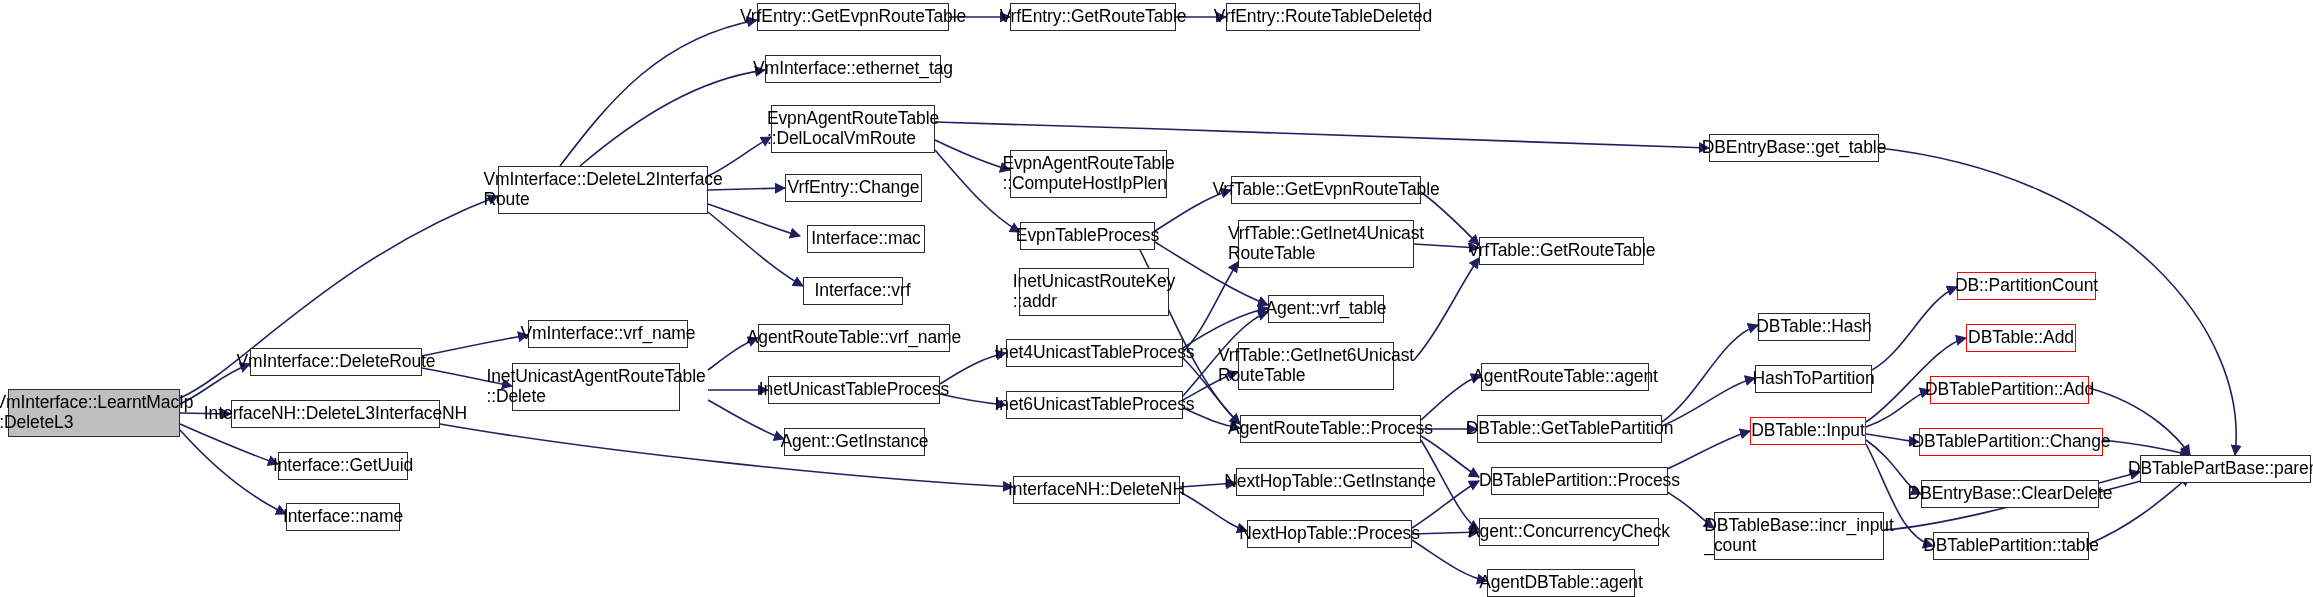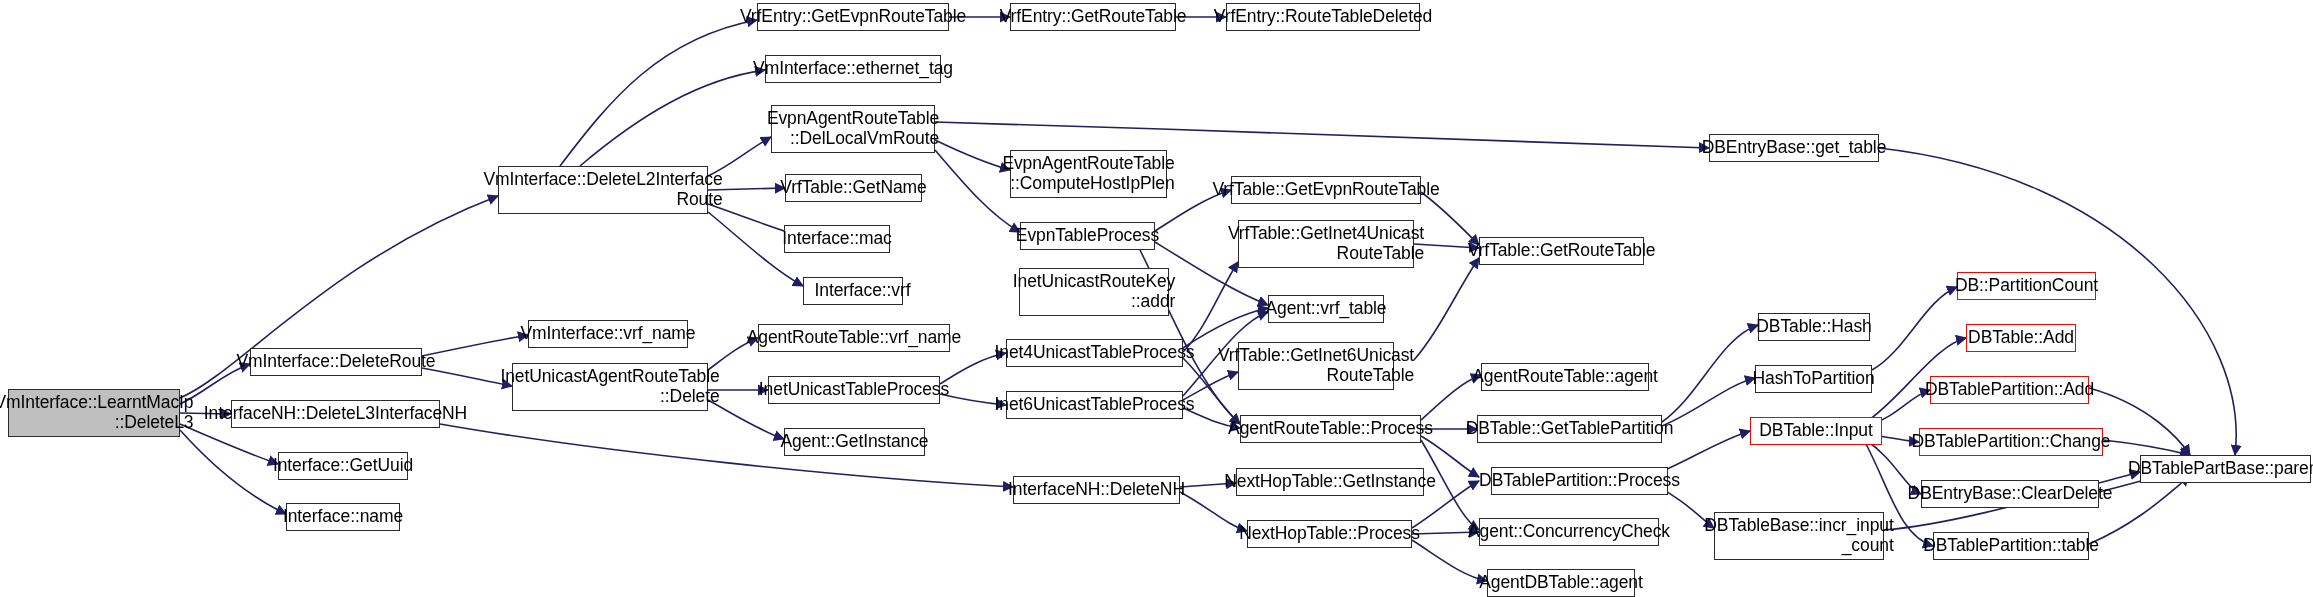--- a/index.html
+++ b/index.html
@@ -11,21 +11,21 @@
     font-family:"Liberation Sans", sans-serif;
     overflow:hidden;
   }
   #edges{position:absolute;left:0;top:0;width:2313px;height:597px;}
   .node{
     position:absolute;
     box-sizing:border-box;
     display:flex;
     align-items:center;
     justify-content:center;
-    text-align:right;
+    text-align:left;
     font-size:17.5px;
     line-height:1.12;
     color:#000000;
     background:#ffffff;
     border:1.5px solid #2b2b2b;
     white-space:pre-line;
     padding:0 4px;
     letter-spacing:-0.1px;
   }
   .node.red{ border:1.5px solid #ff0000; }
@@ -108,28 +108,28 @@
   <div id="node-layer">
       <div class="node root" style="left: 8px; top: 389px; width: 172px; height: 48px;">VmInterface::LearntMacIp
 ::DeleteL3</div>
       <div class="node" style="left: 250px; top: 348px; width: 172px; height: 28px;">VmInterface::DeleteRoute</div>
       <div class="node" style="left: 231px; top: 400px; width: 209px; height: 28px;">InterfaceNH::DeleteL3InterfaceNH</div>
       <div class="node" style="left: 278px; top: 452px; width: 130px; height: 28px;">Interface::GetUuid</div>
       <div class="node" style="left: 286px; top: 503px; width: 114px; height: 28px;">Interface::name</div>
       <div class="node" style="left: 498px; top: 166px; width: 210px; height: 48px;">VmInterface::DeleteL2Interface
 Route</div>
       <div class="node" style="left: 528px; top: 320px; width: 160px; height: 28px;">VmInterface::vrf_name</div>
-      <div class="node" style="left: 512px; top: 363px; width: 196px; height: 48px;">InetUnicastAgentRouteTable
+      <div class="node" style="left: 512px; top: 363px; width: 168px; height: 48px;">InetUnicastAgentRouteTable
 ::Delete</div>
       <div class="node" style="left: 757px; top: 3px; width: 192px; height: 28px;">VrfEntry::GetEvpnRouteTable</div>
       <div class="node" style="left: 765px; top: 55px; width: 176px; height: 28px;">VmInterface::ethernet_tag</div>
       <div class="node" style="left: 771px; top: 105px; width: 164px; height: 48px;">EvpnAgentRouteTable
 ::DelLocalVmRoute</div>
-      <div class="node" style="left: 785px; top: 174px; width: 137px; height: 28px;">VrfTable::GetName</div>
-      <div class="node" style="left: 784px; top: 225px; width: 106px; height: 28px;">Interface::mac</div>
+      <div class="node" style="left: 785px; top: 174px; width: 137px; height: 28px;">VrfEntry::Change</div>
+      <div class="node" style="left: 807px; top: 225px; width: 118px; height: 28px;">Interface::mac</div>
       <div class="node" style="left: 803px; top: 277px; width: 100px; height: 28px; padding-left: 23px;">Interface::vrf</div>
       <div class="node" style="left: 758px; top: 324px; width: 192px; height: 28px;">AgentRouteTable::vrf_name</div>
       <div class="node" style="left: 768px; top: 376px; width: 172px; height: 28px;">InetUnicastTableProcess</div>
       <div class="node" style="left: 784px; top: 428px; width: 141px; height: 28px;">Agent::GetInstance</div>
       <div class="node" style="left: 1013px; top: 476px; width: 167px; height: 28px;">InterfaceNH::DeleteNH</div>
       <div class="node" style="left: 1010px; top: 3px; width: 166px; height: 28px;">VrfEntry::GetRouteTable</div>
       <div class="node" style="left: 1226px; top: 3px; width: 194px; height: 28px;">VrfEntry::RouteTableDeleted</div>
       <div class="node" style="left: 1010px; top: 150px; width: 157px; height: 48px;">EvpnAgentRouteTable
 ::ComputeHostIpPlen</div>
       <div class="node" style="left: 1020px; top: 222px; width: 135px; height: 28px;">EvpnTableProcess</div>
@@ -148,21 +148,21 @@
       <div class="node" style="left: 1240px; top: 415px; width: 181px; height: 28px;">AgentRouteTable::Process</div>
       <div class="node" style="left: 1479px; top: 518px; width: 180px; height: 28px;">Agent::ConcurrencyCheck</div>
       <div class="node" style="left: 1487px; top: 569px; width: 148px; height: 28px;">AgentDBTable::agent</div>
       <div class="node" style="left: 1479px; top: 237px; width: 165px; height: 28px;">VrfTable::GetRouteTable</div>
       <div class="node" style="left: 1481px; top: 363px; width: 168px; height: 28px;">AgentRouteTable::agent</div>
       <div class="node" style="left: 1477px; top: 415px; width: 185px; height: 28px;">DBTable::GetTablePartition</div>
       <div class="node" style="left: 1479px; top: 467px; width: 177px; height: 28px; margin-left: 12px;">DBTablePartition::Process</div>
       <div class="node" style="left: 1709px; top: 134px; width: 170px; height: 28px;">DBEntryBase::get_table</div>
       <div class="node" style="left: 1758px; top: 313px; width: 112px; height: 28px;">DBTable::Hash</div>
       <div class="node" style="left: 1755px; top: 365px; width: 117px; height: 28px;">HashToPartition</div>
-      <div class="node red" style="left: 1750px; top: 417px; width: 132px; height: 28px;">DBTable::Input</div>
+      <div class="node red" style="left: 1750px; top: 417px; width: 116px; height: 28px;">DBTable::Input</div>
       <div class="node" style="left: 1714px; top: 512px; width: 170px; height: 48px;">DBTableBase::incr_input
 _count</div>
       <div class="node red" style="left: 1957px; top: 272px; width: 139px; height: 28px;">DB::PartitionCount</div>
       <div class="node red" style="left: 1966px; top: 324px; width: 110px; height: 28px;">DBTable::Add</div>
       <div class="node red" style="left: 1930px; top: 376px; width: 159px; height: 28px;">DBTablePartition::Add</div>
       <div class="node red" style="left: 1919px; top: 428px; width: 184px; height: 28px;">DBTablePartition::Change</div>
       <div class="node" style="left: 1921px; top: 480px; width: 178px; height: 28px;">DBEntryBase::ClearDelete</div>
       <div class="node" style="left: 1933px; top: 532px; width: 156px; height: 28px;">DBTablePartition::table</div>
       <div class="node" style="left: 2140px; top: 455px; width: 171px; height: 28px;">DBTablePartBase::parent</div>
     </div>

